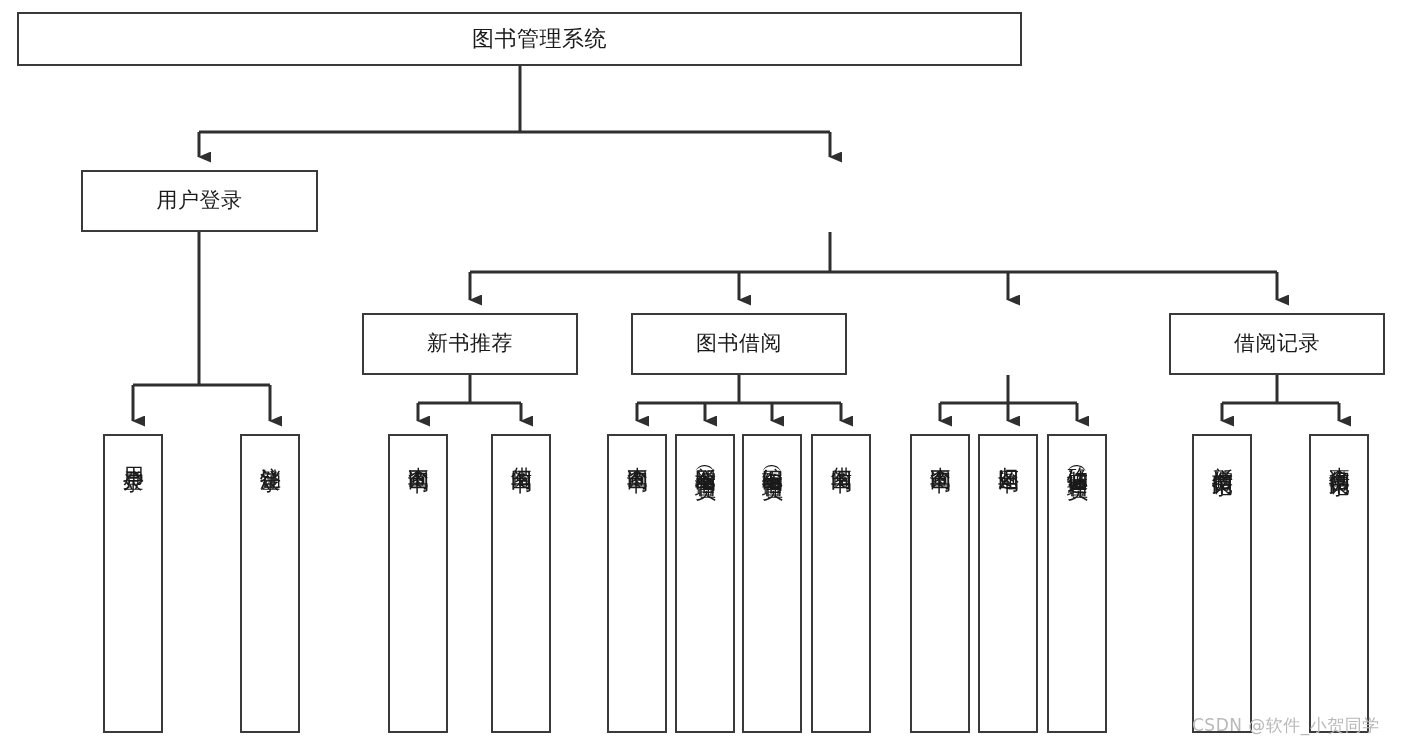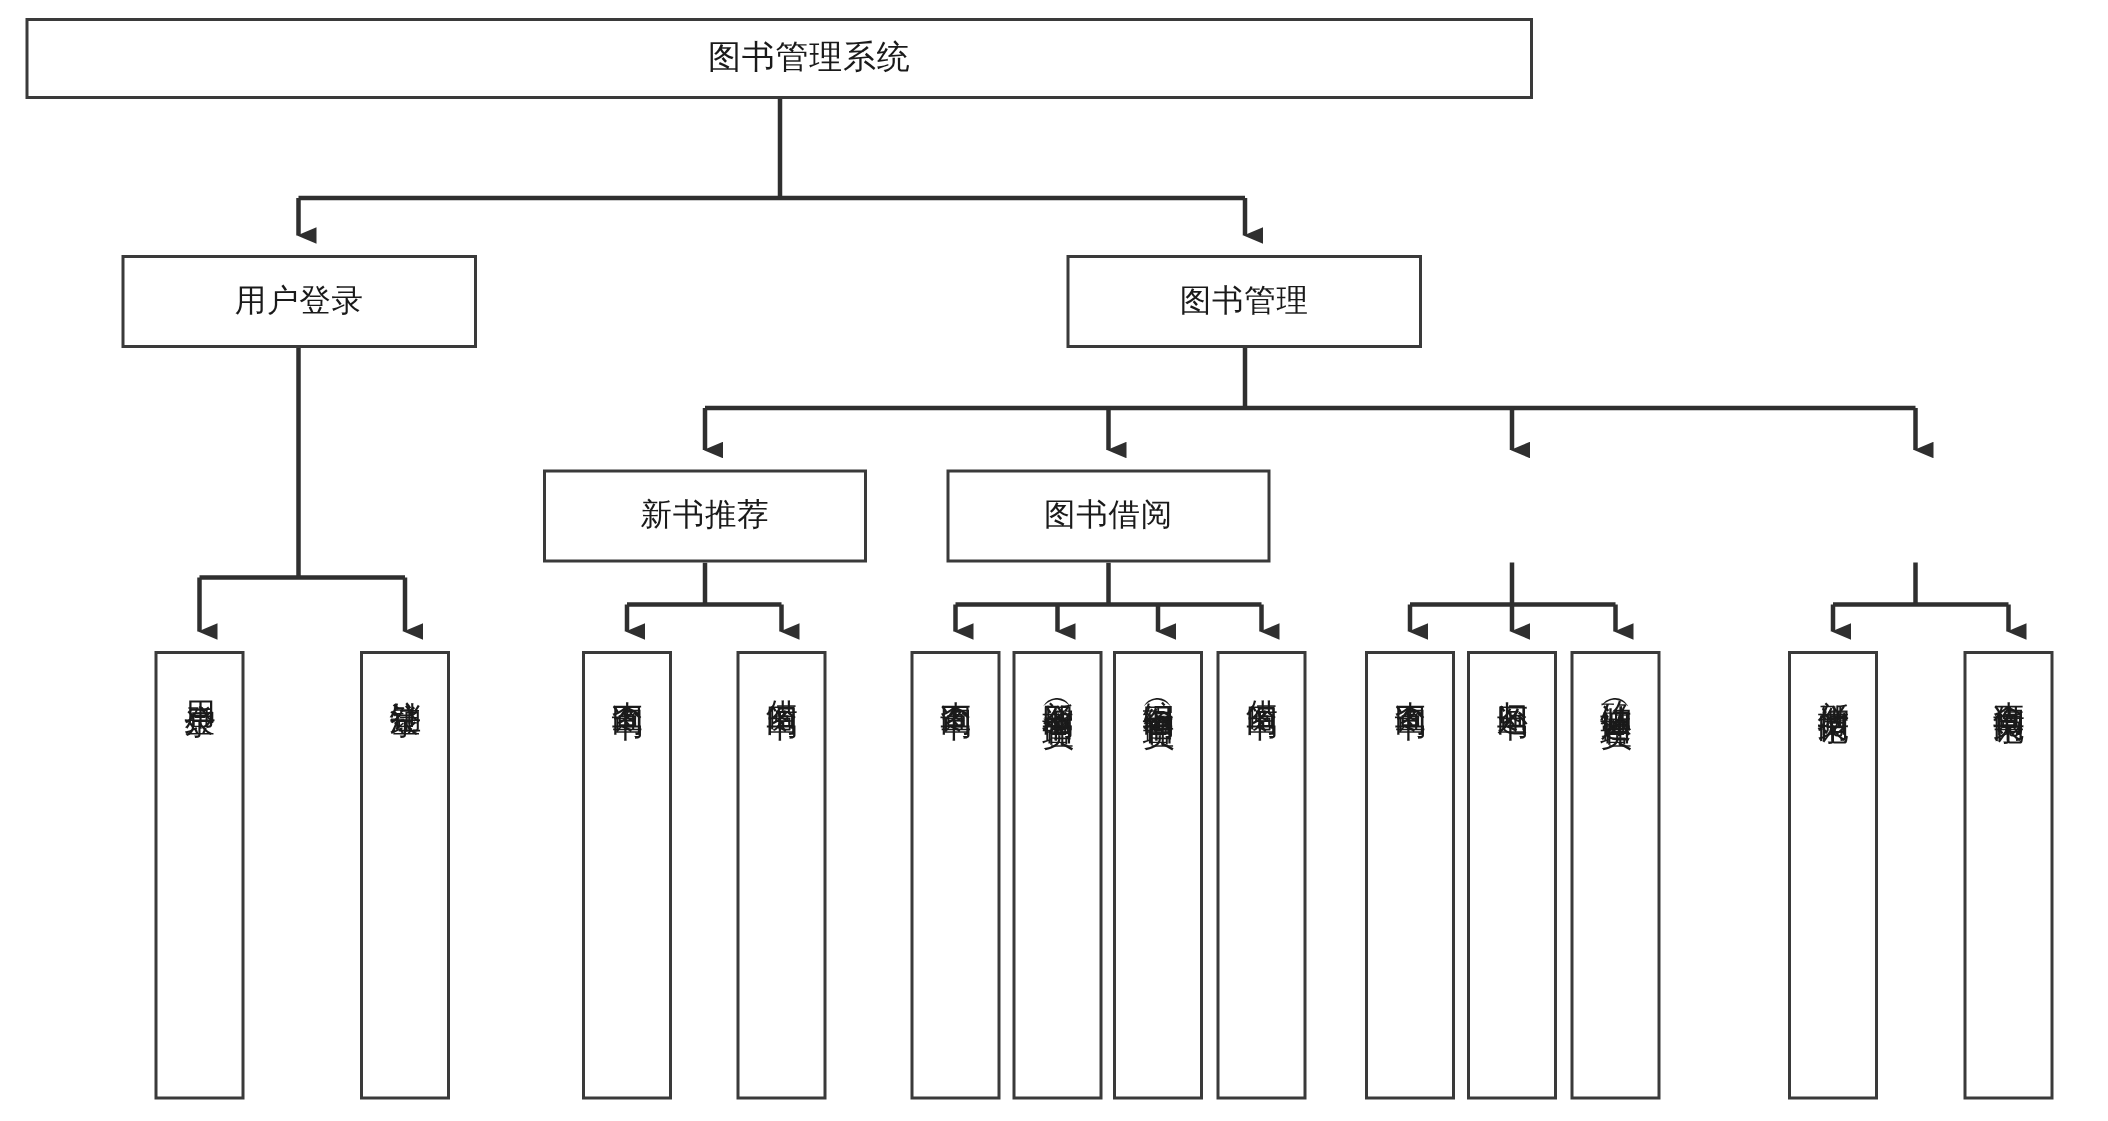--- a/index.html
+++ b/index.html
@@ -123,29 +123,29 @@
     </g>
   </svg>
 
   <div class="node horiz root" style="left:17px; top:12px; width:1005px; height:54px;padding-left:40px;">
     <span class="node-label">图书管理系统</span>
   </div>
 
   <div class="node horiz" style="left:81px; top:170px; width:237px; height:62px;">
     <span class="node-label">用户登录</span>
   </div>
-  <div class="node horiz" style="left:711px; top:170px; width:237px; height:62px;">
-    <span class="node-label">图书管理</span>
-  </div>
 
   <div class="node horiz" style="left:362px; top:313px; width:216px; height:62px;">
     <span class="node-label">新书推荐</span>
   </div>
   <div class="node horiz" style="left:631px; top:313px; width:216px; height:62px;">
     <span class="node-label">图书借阅</span>
+  </div>
+  <div class="node horiz" style="left:1169px; top:313px; width:216px; height:62px;">
+    <span class="node-label">借阅记录</span>
   </div>
 
   <div class="node vert" style="left:103px; top:434px; width:60px; height:299px;">
     <span class="node-label">用户登录</span>
   </div>
   <div class="node vert" style="left:240px; top:434px; width:60px; height:299px;">
     <span class="node-label">注销登录</span>
   </div>
 
   <div class="node vert" style="left:388px; top:434px; width:60px; height:299px;">
@@ -178,14 +178,15 @@
     <span class="node-label">确认归还（管理员）</span>
   </div>
 
   <div class="node vert" style="left:1192px; top:434px; width:60px; height:299px;">
     <span class="node-label">新增借阅记录</span>
   </div>
   <div class="node vert" style="left:1309px; top:434px; width:60px; height:299px;">
     <span class="node-label">查询借阅记录</span>
   </div>
 
+  <div class="watermark" style="left:1192px; top:714px;">CSDN @软件_小贺同学</div>
 
 </div>
 
 </body></html>

